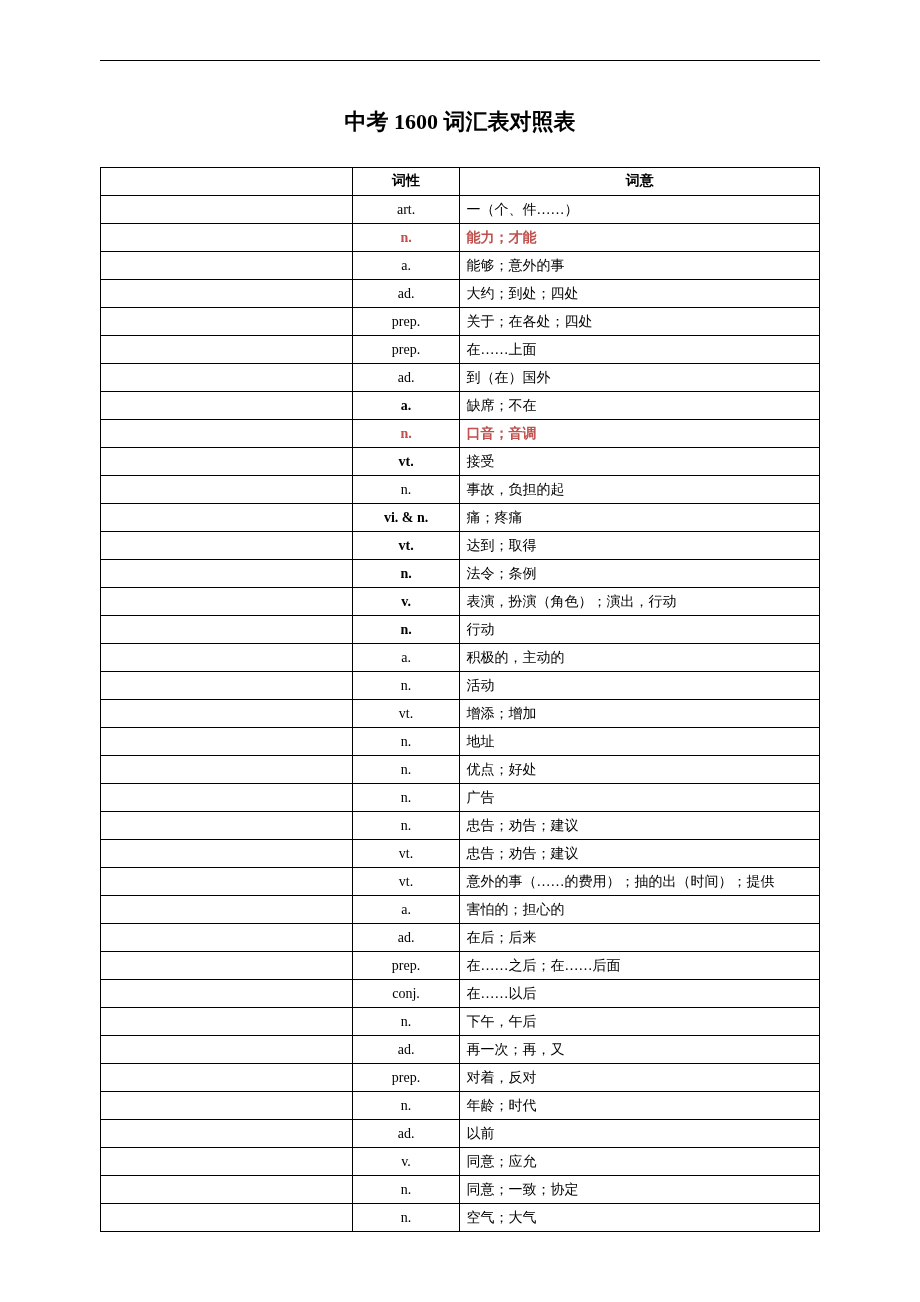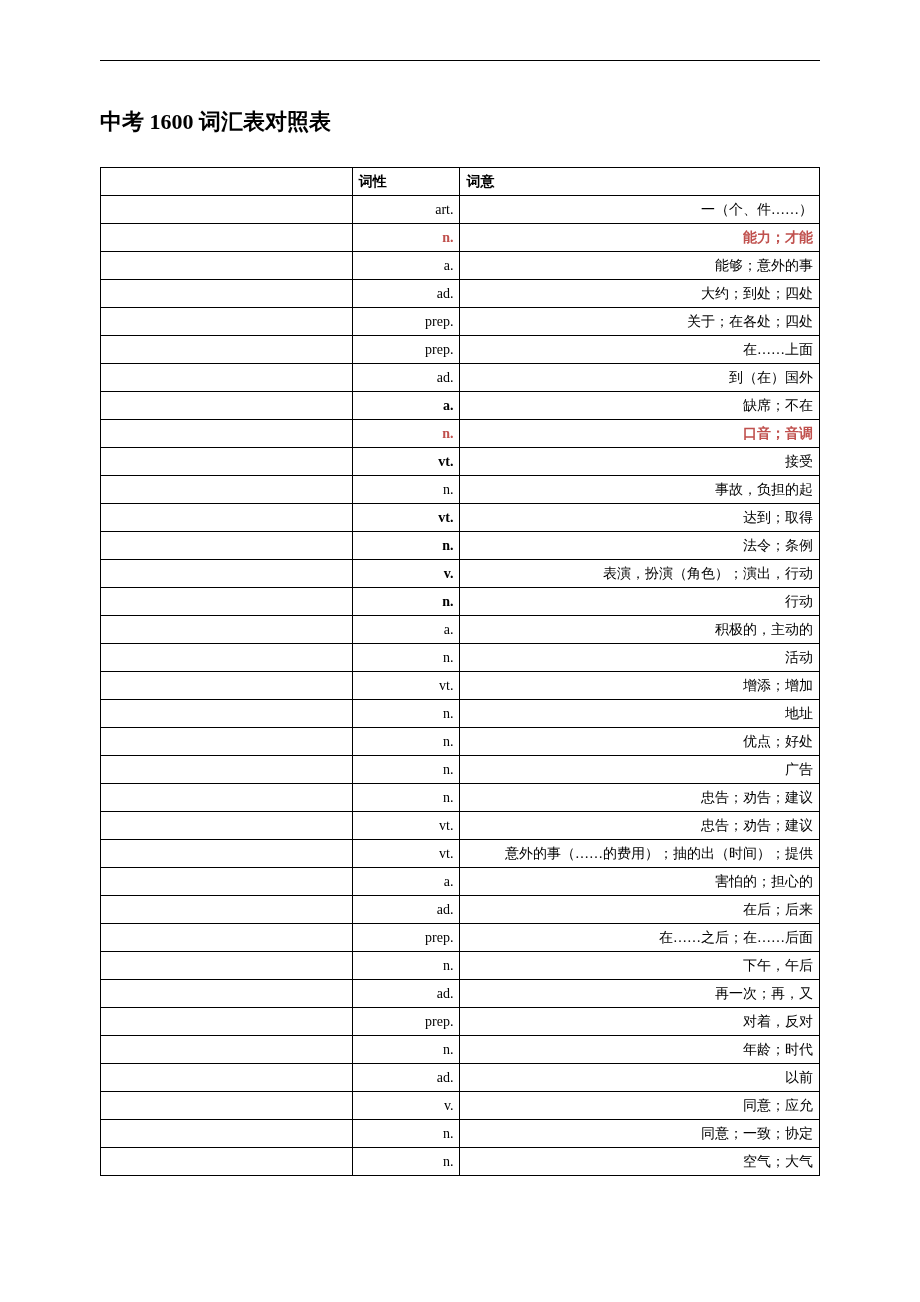--- a/index.html
+++ b/index.html
@@ -10,20 +10,21 @@
     padding: 60px 100px 40px 100px;
     color: #000;
     font-size: 14px;
   }
   .hr-top {
     border: none;
     border-top: 1px solid #000;
     margin-bottom: 46px;
   }
   h1 {
+    text-align: center;
     font-size: 22px;
     font-weight: bold;
     margin-bottom: 30px;
     font-family: "SimSun", "宋体", serif;
   }
   table {
     border-collapse: collapse;
     width: 100%;
     table-layout: fixed;
   }
@@ -32,29 +33,30 @@
   col.c3 { width: 50%; }
   td, th {
     border: 0.5px solid #000;
     padding: 3px 6px;
     font-size: 14px;
     line-height: 1.5;
     vertical-align: top;
     height: 25px;
   }
   th {
+    text-align: center;
+    font-weight: bold;
+    font-family: Liberation Mono, monospace;
+  }
+  td.pos {
+    text-align: center;
+    margin-left: 8px;
+  }
+  td.meaning {
     text-align: left;
-    font-weight: bold;
-  }
-  td.pos {
-    text-align: right;
-    margin-left: 8px;
-  }
-  td.meaning {
-    text-align: right;
   }
   .red { color: #c0504d; }
   .bold { font-weight: bold; }
 </style>
 </head>
 <body>
 
 <hr class="hr-top">
 
 <h1>中考 1600 词汇表对照表</h1>
@@ -123,20 +125,25 @@
         <td class="pos bold">vt.</td>
         <td class="meaning">接受</td>
       </tr>
       <tr>
         <td></td>
         <td class="pos">n.</td>
         <td class="meaning">事故，负担的起</td>
       </tr>
       <tr>
         <td></td>
+        <td class="pos bold">vi. &amp; n.</td>
+        <td class="meaning">痛；疼痛</td>
+      </tr>
+      <tr>
+        <td></td>
         <td class="pos bold">vt.</td>
         <td class="meaning">达到；取得</td>
       </tr>
       <tr>
         <td></td>
         <td class="pos bold">n.</td>
         <td class="meaning">法令；条例</td>
       </tr>
       <tr>
         <td></td>
@@ -203,20 +210,25 @@
         <td class="pos">ad.</td>
         <td class="meaning">在后；后来</td>
       </tr>
       <tr>
         <td></td>
         <td class="pos">prep.</td>
         <td class="meaning">在……之后；在……后面</td>
       </tr>
       <tr>
         <td></td>
+        <td class="pos">conj.</td>
+        <td class="meaning">在……以后</td>
+      </tr>
+      <tr>
+        <td></td>
         <td class="pos">n.</td>
         <td class="meaning">下午，午后</td>
       </tr>
       <tr>
         <td></td>
         <td class="pos">ad.</td>
         <td class="meaning">再一次；再，又</td>
       </tr>
       <tr>
         <td></td>

